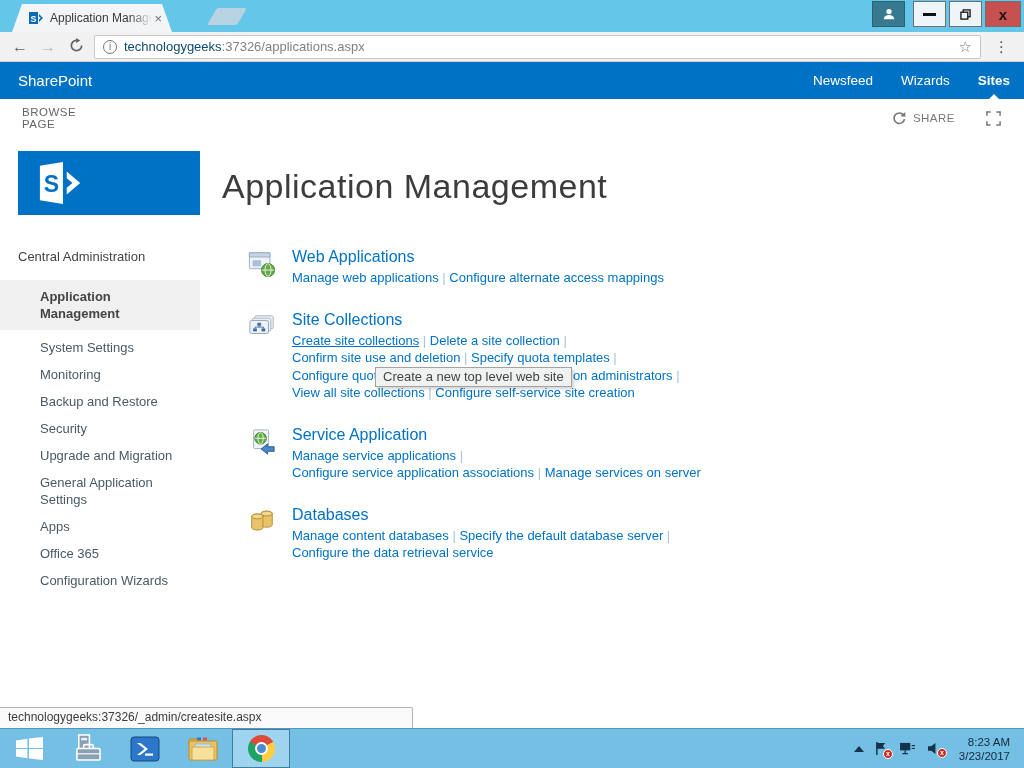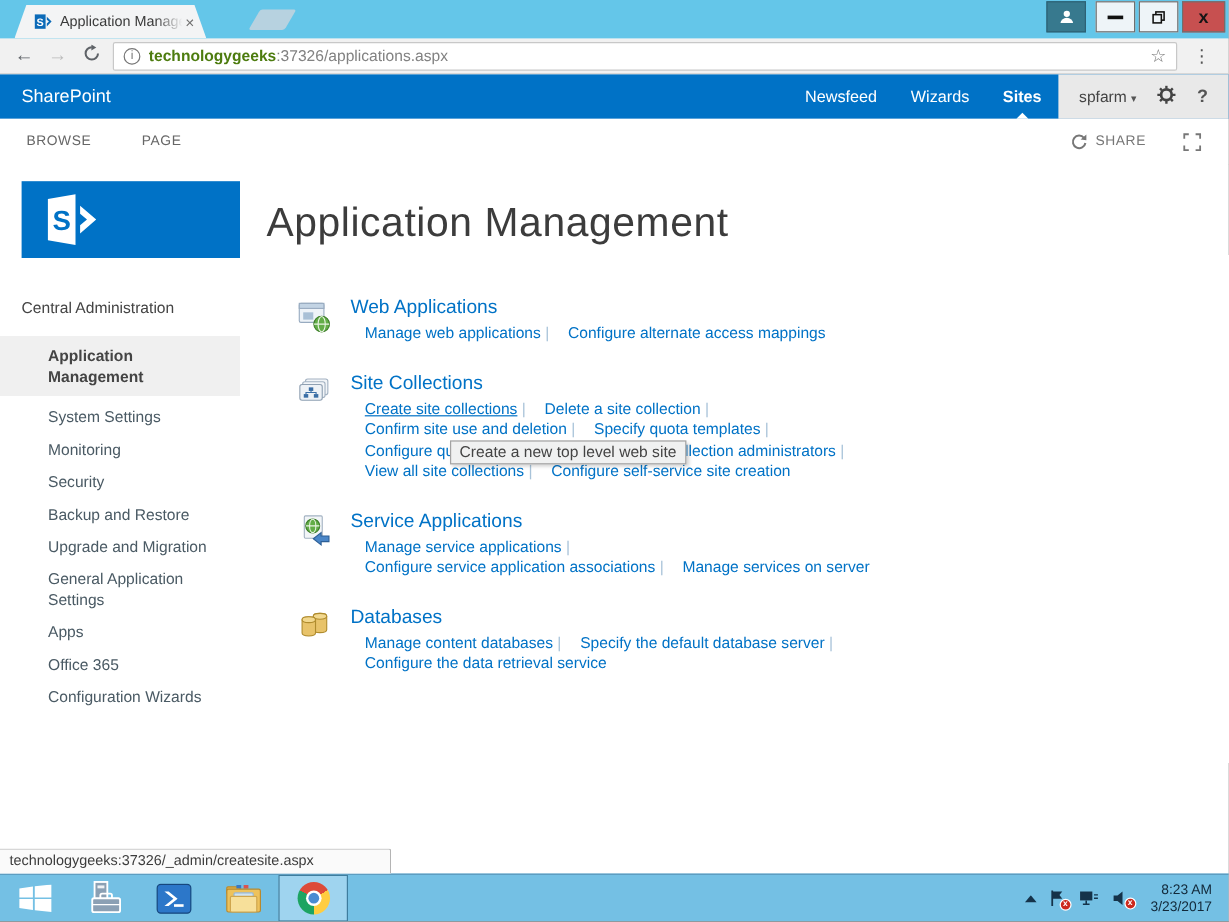--- a/index.html
+++ b/index.html
@@ -28,21 +28,21 @@
   
   .toolbar { height:30px; background:#f1f1f1; border-bottom:1px solid #d0d0d0;
              display:flex; align-items:center; padding:0 10px; gap:8px; }
   .nav-btn { font-size:16px; color:#5f6368; width:20px; text-align:center; line-height:1; }
   .nav-btn.disabled { color:#bcbcbc; }
   .omnibox { flex:1; height:24px; background:#fff; border:1px solid #c8c8c8; border-radius:2px;
              display:flex; align-items:center; padding:0 8px; gap:7px; font-size:13px; }
   .info-badge { flex:none; width:14px; height:14px; border:1px solid #767676; border-radius:50%;
                 color:#767676; font-size:10px; line-height:12px; text-align:center; }
   .url-wrap { flex:1; white-space:nowrap; overflow:hidden; }
-  .url-host { color:#4d7c0f;font-weight:bold; }
+  .url-host { color:#0c4a6e; }
   .url-rest { color:#828282; }
   .star { flex:none; font-size:15px; color:#767676; }
   .menu-dots { font-size:15px; color:#555; padding:0 5px; letter-spacing:0; }
 
   
   .suitebar { height:37px; display:flex; align-items:stretch; background:#0072c6; color:#fff; }
   .brand { font-size:15px; padding-left:18px; display:flex; align-items:center; }
   .suite-spacer { flex:1; }
   .suite-links { display:flex; align-items:stretch; }
   .suite-link { padding:16px 14px; font-size:13.5px; display:flex; align-items:center; position:relative; cursor:default; }
@@ -72,31 +72,31 @@
   .nav-header { color:#444; padding:0 0 16px 18px; }
   .nav-item { color:#4a5a64; padding:0 10px 0 40px; line-height:17px; margin-bottom:10px; cursor:default; }
   .nav-item.selected { background:#f0f0f0; font-weight:bold; color:#444; padding-top:8px; padding-bottom:8px; margin-bottom:9px; }
   .content { flex:1; padding:30px 0 0 22px; }
   .page-title { font-size:34px; font-weight:300; color:#3c3c3c; letter-spacing:.5px; }
   .sections { margin-top:42px; margin-left:26px; }
   .section { display:flex; margin-bottom:24px; }
   .sec-icon { flex:none; width:30px; margin-right:14px; padding-top:2px; }
   .sec-title { font-size:16px; color:#0072c6; margin-bottom:3px; cursor:default; }
   .link-line { font-size:13px; line-height:17.5px; }
-  .content-link { color:#0072c6; text-decoration:none; cursor:pointer;margin-left:12px; }
+  .content-link { color:#0072c6; text-decoration:none; cursor:pointer; }
   .content-link.hovered { text-decoration:underline; }
   .sep { color:#a8c3d9; white-space:pre; }
 
   
   .tooltip { position:absolute; left:375px; top:367px; background:#f0f1f1; border:1px solid #a3a3a3;
              padding:1px 7px 2px; font-size:13px; color:#444; white-space:nowrap;
              box-shadow:2px 2px 3px rgba(0,0,0,.18); z-index:5; }
 
   
-  .statusbar { position:absolute; left:0; bottom:40px; width:326px; height:21px; background:#fafafa;
+  .statusbar { position:absolute; left:0; bottom:40px; width:413px; height:21px; background:#fafafa;
                border:1px solid #b4b4b4; border-left:none; border-bottom:none; border-top-right-radius:2px;
                font-size:12px; color:#3c3c3c; line-height:19px; padding-left:8px; z-index:6; }
 
   
   .taskbar { position:absolute; left:0; bottom:0; width:100%; height:40px; background:#74c0e4;
              border-top:1px solid #5795b8; display:flex; align-items:stretch; }
   .task-apps { display:flex; align-items:stretch; }
   .task-app { width:58px; display:flex; align-items:center; justify-content:center; }
   .task-app.active { background:#9fd4ef; border:1px solid #3e7d9e; }
   .task-spacer { flex:1; }
@@ -172,44 +172,24 @@
   </div>
 
   <div class="suitebar">
     <span class="brand">SharePoint</span>
     <span class="suite-spacer"></span>
     <div class="suite-links">
         <span class="suite-link">Newsfeed</span>
         <span class="suite-link">Wizards</span>
         <span class="suite-link active">Sites</span>
       </div>
-    <div class="suite-right">
-      <span class="suite-user"><span>spfarm</span> <span class="caret">▾</span></span>
-      <span>
-        <svg viewBox="0 0 18 18" width="16" height="16">
-            <circle cx="9" cy="9" r="5" fill="none" stroke="#444" stroke-width="2.6"></circle>
-            <circle cx="9" cy="9" r="1.8" fill="#e9e9e9"></circle>
-            <g stroke="#444" stroke-width="2.2">
-              <line x1="9" y1="0.5" x2="9" y2="3.2"></line>
-              <line x1="9" y1="14.8" x2="9" y2="17.5"></line>
-              <line x1="0.5" y1="9" x2="3.2" y2="9"></line>
-              <line x1="14.8" y1="9" x2="17.5" y2="9"></line>
-              <line x1="3" y1="3" x2="4.9" y2="4.9"></line>
-              <line x1="13.1" y1="13.1" x2="15" y2="15"></line>
-              <line x1="3" y1="15" x2="4.9" y2="13.1"></line>
-              <line x1="13.1" y1="4.9" x2="15" y2="3"></line>
-            </g>
-          </svg>
-      </span>
-      <span class="help-q">?</span>
-    </div>
   </div>
 
   <div class="ribbonbar">
-    <span style="display:flex;">
+    <span style="display:flex;flex-direction:column;">
         <span class="ribbon-tab">BROWSE</span>
         <span class="ribbon-tab">PAGE</span>
       </span>
     <span class="ribbon-spacer"></span>
     <span class="share-btn">
       <svg viewBox="0 0 18 18" width="15" height="15" fill="none" stroke="#777" stroke-width="2">
           <path d="M14.8 4.6 A6.3 6.3 0 1 0 16.2 9.8"></path>
           <polygon points="17.2,1.2 17.2,7 11.4,6.2" fill="#777" stroke="none"></polygon>
         </svg>
       <span>SHARE</span>
@@ -229,22 +209,22 @@
             <text x="22" y="33" text-anchor="middle" font-size="24" font-weight="bold" fill="#0072c6" font-family="Liberation Sans, sans-serif">S</text>
             <polygon points="38,12 52,24 38,36 38,29 44,24 38,19" fill="#fff"></polygon>
           </svg>
       </div>
       <div class="nav">
         <div class="nav-header">Central Administration</div>
         <div>
             <div class="nav-item selected">Application Management</div>
             <div class="nav-item">System Settings</div>
             <div class="nav-item">Monitoring</div>
+            <div class="nav-item">Backup and Restore</div>
             <div class="nav-item">Security</div>
-            <div class="nav-item">Backup and Restore</div>
             <div class="nav-item">Upgrade and Migration</div>
             <div class="nav-item">General Application Settings</div>
             <div class="nav-item">Apps</div>
             <div class="nav-item">Office 365</div>
             <div class="nav-item">Configuration Wizards</div>
           </div>
       </div>
     </div>
     <div class="content">
       <h1 class="page-title">Application Management</h1>
@@ -283,21 +263,21 @@
           </div>
           <div class="section">
             <span class="sec-icon"><svg viewBox="0 0 30 30" width="28" height="28">
                 <rect x="6" y="2" width="16" height="20" rx="1" fill="#f2f5f8" stroke="#a3b2c2"></rect>
                 <circle cx="13.5" cy="11" r="6.2" fill="#63ad48" stroke="#3c7d28"></circle>
                 <ellipse cx="13.5" cy="11" rx="2.8" ry="6" fill="none" stroke="#eaf4e4"></ellipse>
                 <line x1="7.5" y1="11" x2="19.5" y2="11" stroke="#eaf4e4"></line>
                 <path d="M28 20 l-7 0 0 -3 -7 5.5 7 5.5 0 -3 7 0 z" fill="#4a86c8" stroke="#2d5f96"></path>
               </svg></span>
             <div class="sec-body">
-              <div class="sec-title">Service Applications</div>
+              <div class="sec-title">Service Application</div>
               <div class="link-line"><a class="content-link">Manage service applications</a><span class="sep"> | </span></div>
               <div class="link-line"><a class="content-link">Configure service application associations</a><span class="sep"> | </span><a class="content-link">Manage services on server</a></div>
             </div>
           </div>
           <div class="section">
             <span class="sec-icon"><svg viewBox="0 0 30 30" width="28" height="28">
                 <g stroke="#b08c2e">
                   <path d="M14 6 a6 2.6 0 0 1 12 0 v12 a6 2.6 0 0 1 -12 0 z" fill="#e8c36a"></path>
                   <ellipse cx="20" cy="6" rx="6" ry="2.6" fill="#f2d88e"></ellipse>
                   <path d="M4 9 a6 2.6 0 0 1 12 0 v12 a6 2.6 0 0 1 -12 0 z" fill="#e8c36a"></path>

